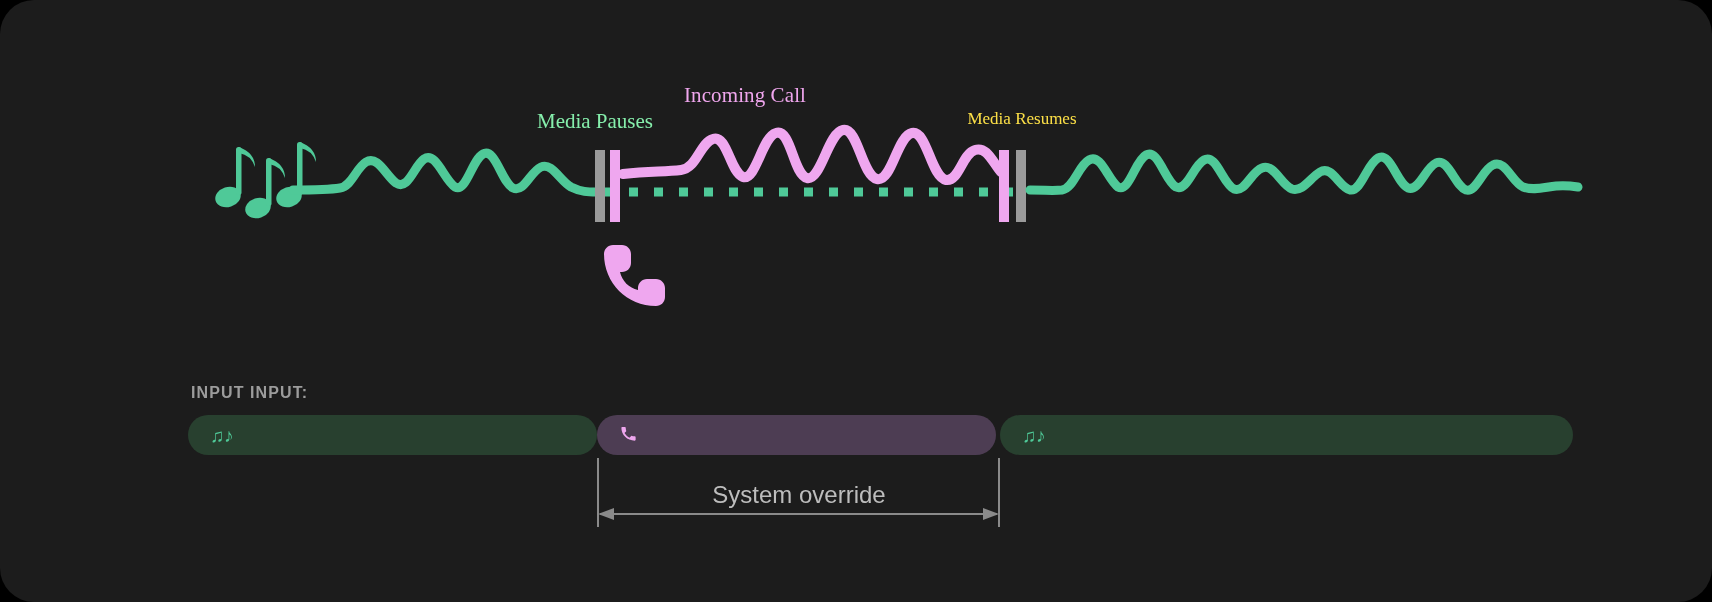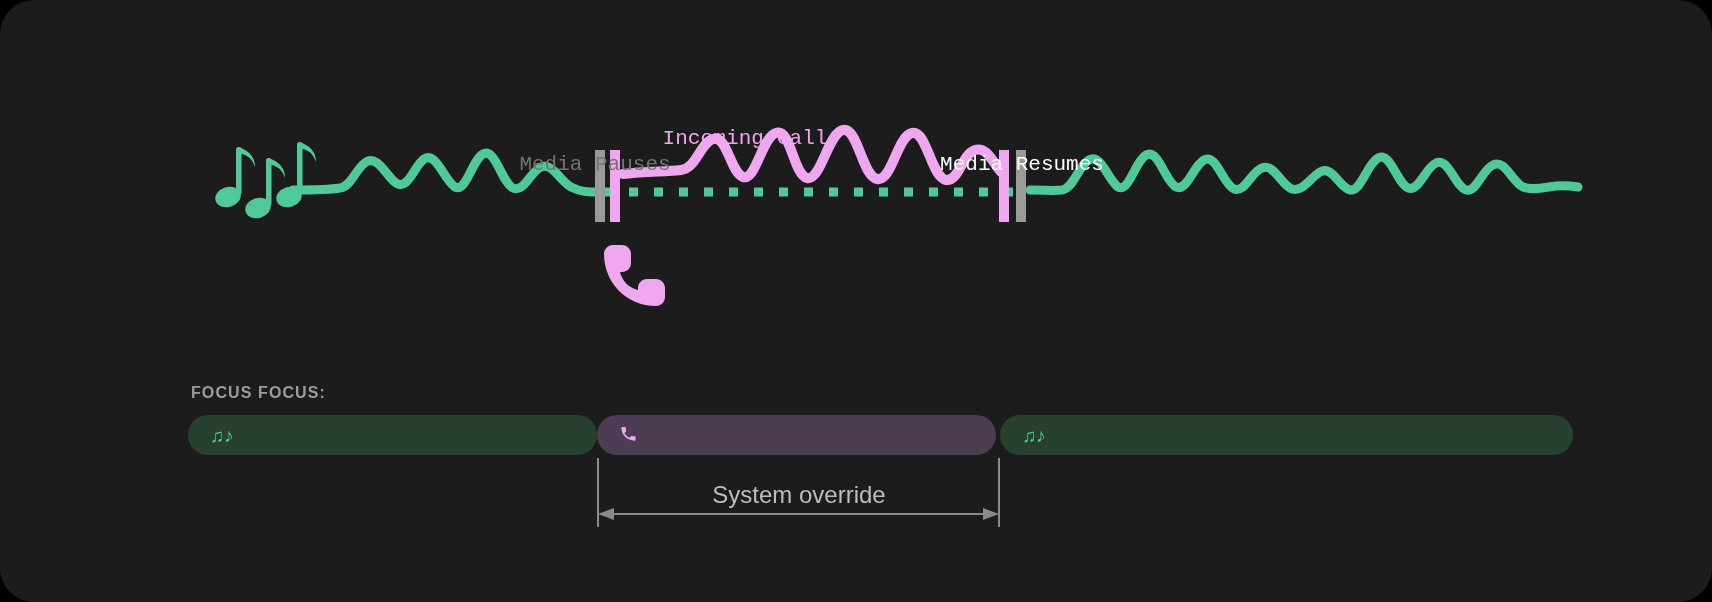--- a/index.html
+++ b/index.html
@@ -36,44 +36,43 @@
     position: absolute;
     left: 0;
     top: 0;
     width: 1712px;
     height: 330px;
   }
 
   .lbl {
     position: absolute;
     white-space: nowrap;
-    font-family: Liberation Mono, monospace;
-    margin-top: 44px;
+    font-family: Liberation Serif, serif;
   }
 
   #lbl-incoming {
     font-size: 21px;
     color: #f0a6ee;
     left: 745px;
     top: 83px;
     transform: translateX(-50%);
     letter-spacing: 0.1px;
   }
 
   #lbl-pauses {
     font-size: 21px;
-    color: #737373;
+    color: #86efac;
     left: 595px;
     top: 109px;
     transform: translateX(-50%);
   }
 
   #lbl-resumes {
-    font-size: 21px;
-    color: #ffffff;
+    font-size: 17px;
+    color: #fde047;
     left: 1022px;
     top: 109px;
     transform: translateX(-50%);
   }
 
   
   #focus-section {
     position: absolute;
     left: 0;
     top: 0;
@@ -234,21 +233,21 @@
 
     </svg>
 
     <div class="lbl" id="lbl-incoming">Incoming Call</div>
     <div class="lbl" id="lbl-pauses">Media Pauses</div>
     <div class="lbl" id="lbl-resumes">Media Resumes</div>
   </div>
 
   <div id="focus-section">
 
-    <div id="focus-label">FOCUS FOCUS:</div>
+    <div id="focus-label">INPUT INPUT:</div>
 
     <div class="focus-bar" id="focus-bar-media-before">
       <span class="bar-icon">♫♪</span>
     </div>
 
     <div class="focus-bar" id="focus-bar-call">
       <span class="bar-icon">
         <svg width="19" height="19" viewBox="0 0 24 24" fill="#efa7ef">
           <path d="M6.6 10.8c1.4 2.8 3.8 5.2 6.6 6.6l2.2-2.2c0.3-0.3 0.7-0.4 1-0.2
                    1.1 0.4 2.3 0.6 3.6 0.6 0.6 0 1 0.4 1 1V20c0 0.6-0.4 1-1 1

